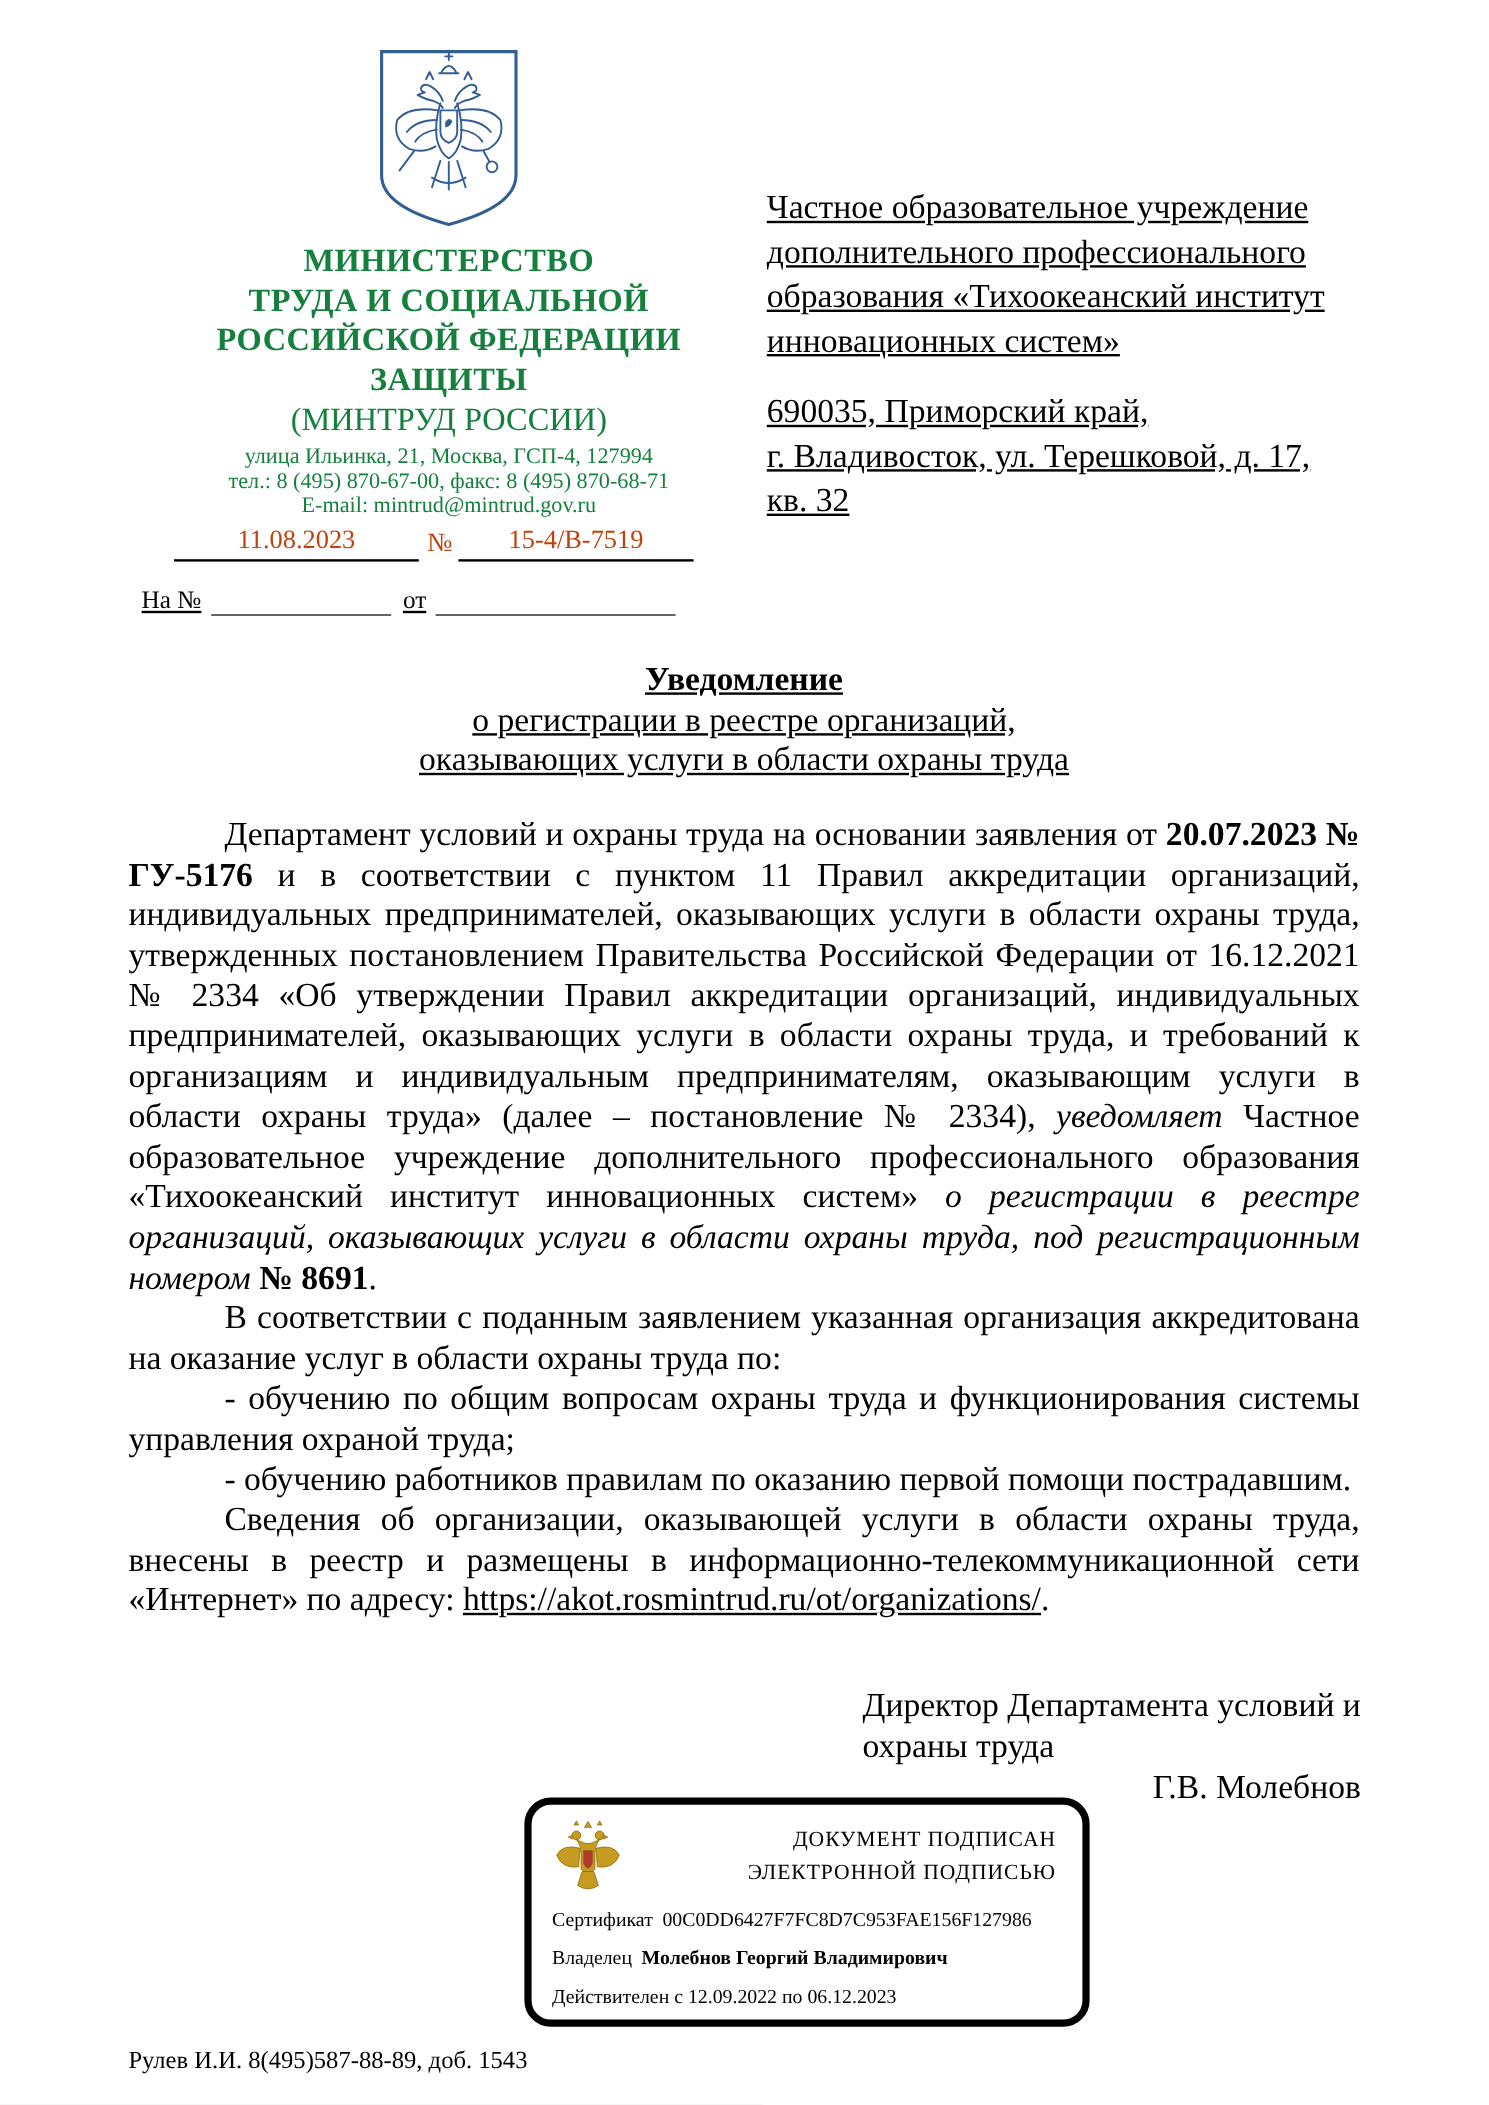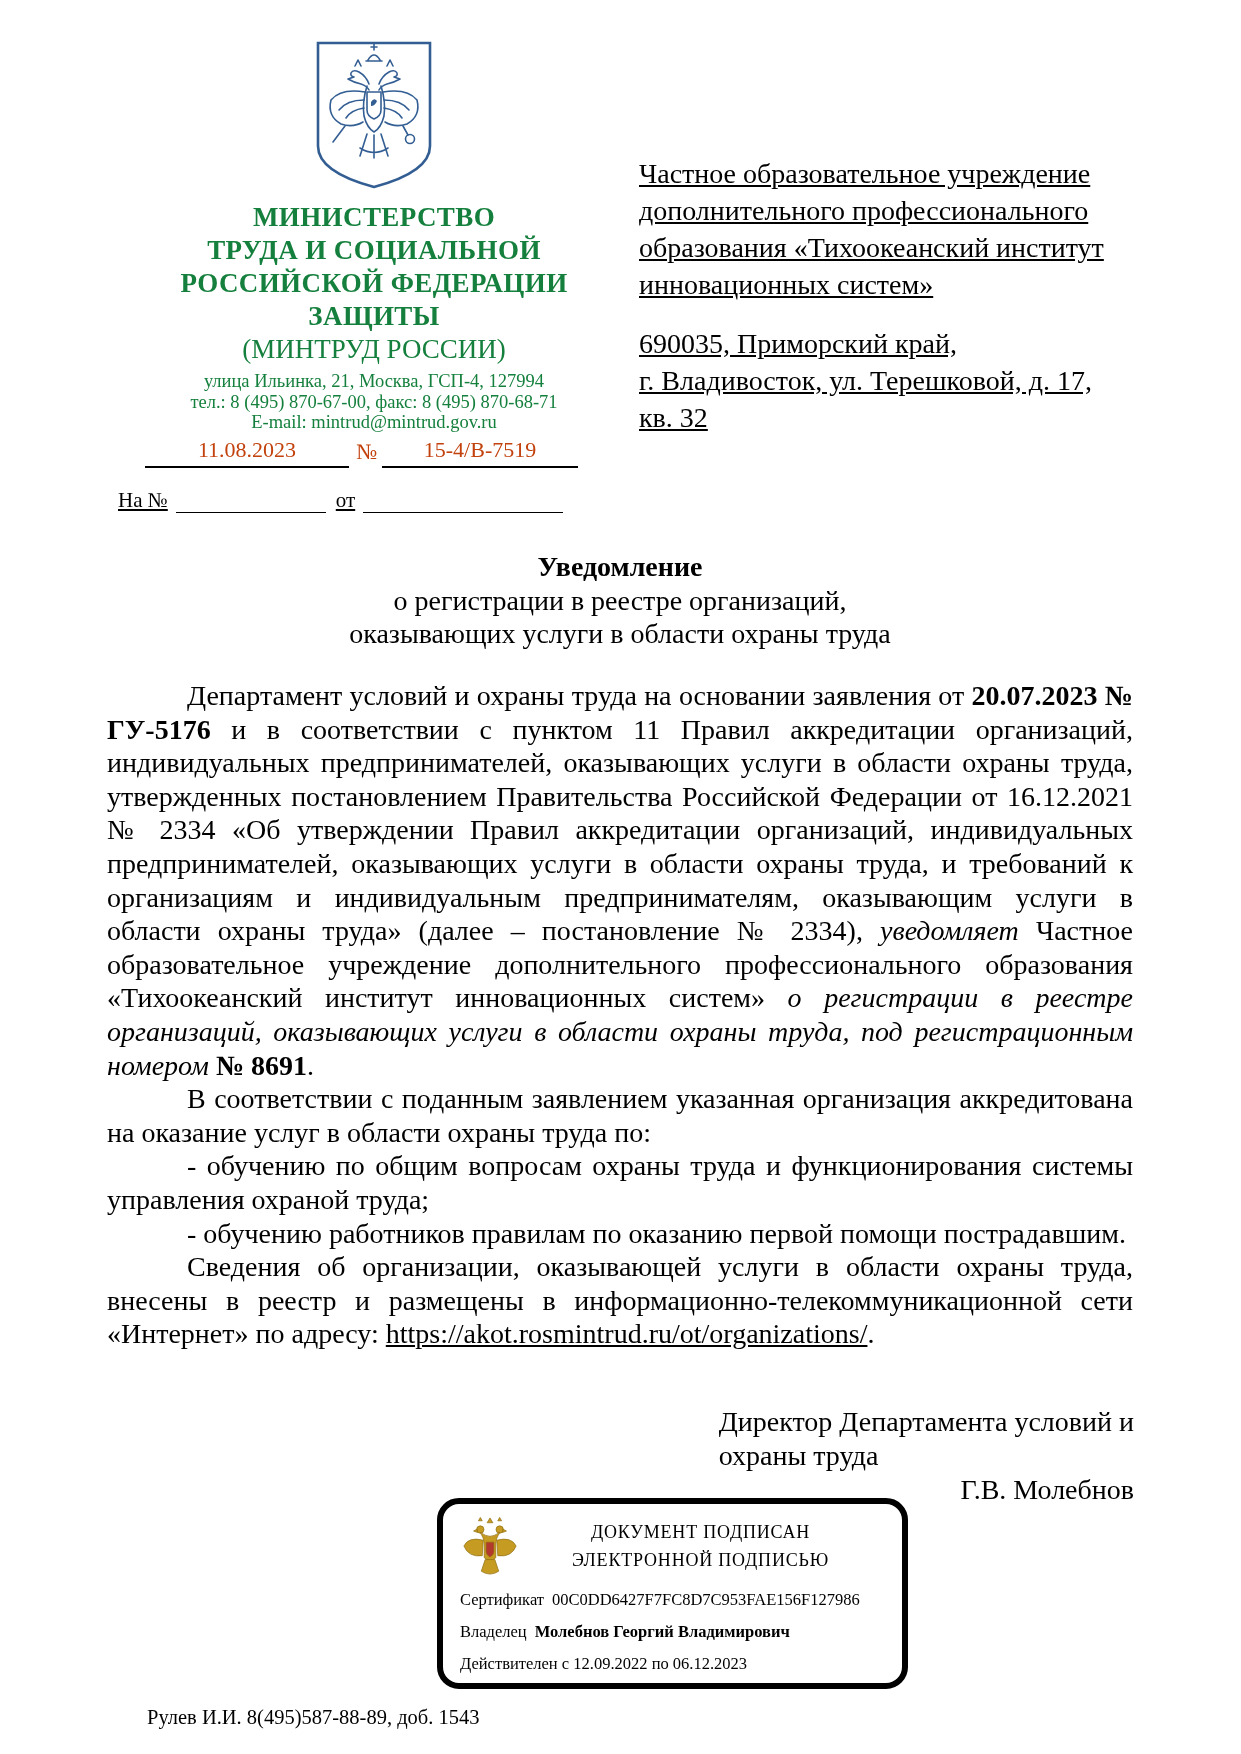--- a/index.html
+++ b/index.html
@@ -25,38 +25,38 @@
   .ref-label{padding-bottom:4px;}
   .ref-line{border-bottom:1.6px solid #000;height:24px;}
   .ref-line-1{width:150px;margin-left:8px;}
   .ref-line-2{width:200px;margin-left:8px;}
   .ref-of{padding:0 0 4px 10px;}
   
   .recipient{position:absolute;left:639px;top:155px;width:500px;font-size:28px;line-height:37px;}
   .recipient div{white-space:nowrap;text-decoration:underline;}
   .recipient-gap{height:22px;}
   
-  .title-block{position:absolute;left:107px;top:550px;width:1026px;text-align:center;font-size:28px;line-height:33.5px;}
+  .title-block{position:absolute;left:107px;top:550px;width:1026px;text-align:center;font-size:28px;line-height:33.5px;text-decoration:underline;}
   .title-heading{font-weight:bold;}
   
   .body-block{position:absolute;left:107px;top:679px;width:1026px;font-size:28px;line-height:33.6px;text-align:justify;}
   .body-block p{margin:0;text-indent:80px;}
   .b{font-weight:bold;}
   .i{font-style:italic;}
   .u{text-decoration:underline;}
   
   .signature-row{position:absolute;left:118px;top:1405px;width:1016px;display:flex;justify-content:space-between;align-items:flex-end;font-size:28px;line-height:34px;flex-direction:column;}
   
   .stamp{position:absolute;left:437px;top:1498px;width:471px;height:191px;border:6px solid #000;border-radius:22px;box-sizing:border-box;background:#fff;}
   .stamp-head{display:flex;align-items:center;padding:10px 22px 0 16px;}
-  .stamp-title{flex:1;text-align:center;font-size:18px;line-height:28px;letter-spacing:0.8px;}
+  .stamp-title{flex:1;text-align:right;font-size:18px;line-height:28px;letter-spacing:0.8px;}
   .stamp-lines{padding:6px 0 0 17px;font-size:16.5px;line-height:32px;}
   .stamp-label{margin-right:8px;margin-top:48px;}
   
-  .footer{position:absolute;left:107px;top:1706px;font-size:20.5px;margin-left:40px;}
+  .footer{position:absolute;left:107px;top:1706px;font-size:20.5px;}
 </style>
 </head>
 <body>
 
 <div class="page">
 
   <div class="header-left">
     <svg class="emblem" width="126" height="150" viewBox="0 0 126 150">
       <path d="M7 3 H119 V106 Q119 132 63 147 Q7 132 7 106 Z" fill="none" stroke="#335E93" stroke-width="2.6"></path>
       <g stroke="#335E93" fill="none" stroke-width="1.6" stroke-linecap="round" stroke-linejoin="round">

